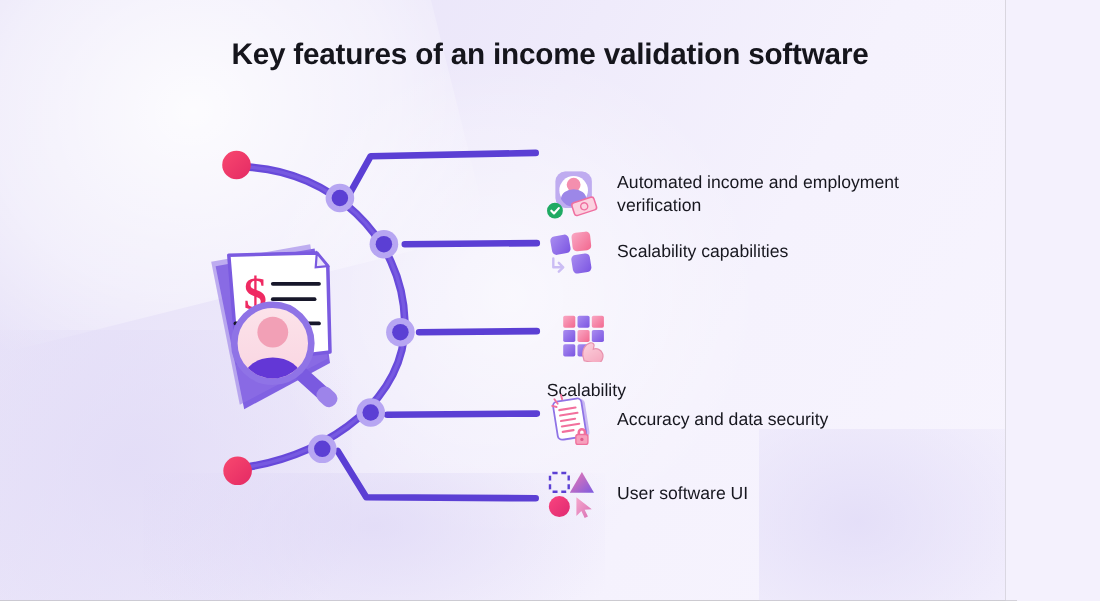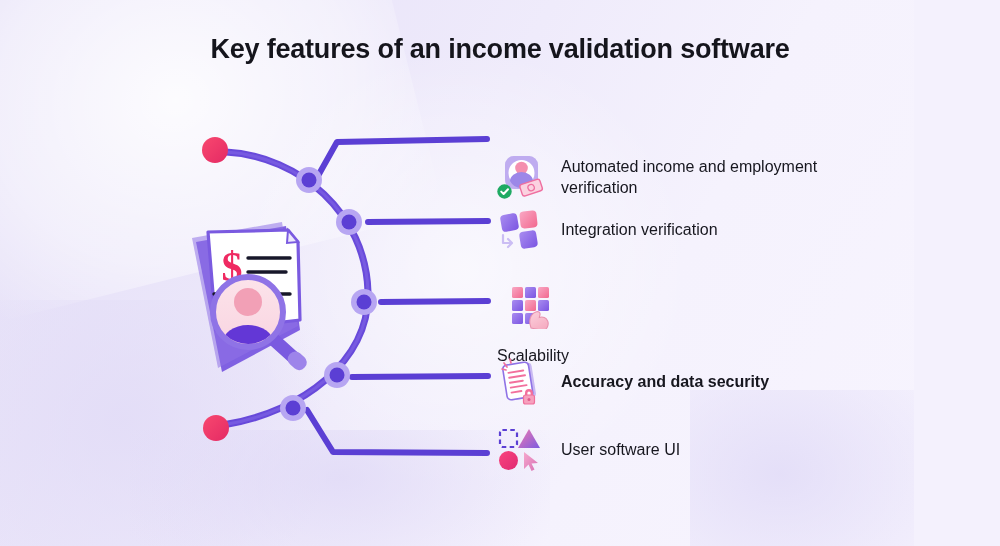--- a/index.html
+++ b/index.html
@@ -98,21 +98,21 @@
   }
   .feature-label {
     font-size: 16px;
     line-height: 21px;
     color: #17171f;
     max-width: 330px;
   }
   .r1 { top: 128px; margin-top: 25px; }
   .r2 { top: 205px; }
   .r3 { top: 281px; flex-direction: column; }
-  .r4 { top: 357px; font-weight: bold; }
+  .r4 { top: 357px; }
   .r5 { top: 425px; }
 </style>
 </head>
 <body>
 
 <div class="canvas">
 
   <div class="bg-base"></div>
   <div class="bg-wash-a"></div>
   <div class="bg-wash-b"></div>
@@ -246,21 +246,21 @@
     <div class="feature-row r2">
       <div class="feature-icon">
         <svg viewBox="0 0 48 48" width="48" height="48">
           <rect x="4" y="9" width="17" height="17" rx="4" fill="url(#gradSqP)" transform="rotate(-10 12.5 17.5)"></rect>
           <rect x="23" y="6" width="17" height="17" rx="4" fill="url(#gradSqPink)" transform="rotate(-6 31.5 14.5)"></rect>
           <rect x="23" y="26" width="17" height="17" rx="4" fill="url(#gradSqP)" transform="rotate(-9 31.5 34.5)"></rect>
           <path d="M6 30 L6 38 L14 38" fill="none" stroke="#cbbdf4" stroke-width="2.2" stroke-linecap="round" stroke-linejoin="round"></path>
           <path d="M11 34 L15 38 L11 42" fill="none" stroke="#cbbdf4" stroke-width="2.2" stroke-linecap="round" stroke-linejoin="round"></path>
         </svg>
       </div>
-      <div class="feature-label">Integration verification</div>
+      <div class="feature-label">Scalability capabilities</div>
     </div>
 
     <div class="feature-row r3">
       <div class="feature-icon">
         <svg viewBox="0 0 48 48" width="48" height="48">
           <rect x="3" y="6" width="11" height="11" rx="1.6" fill="url(#gradSqPink)"></rect>
           <rect x="16" y="6" width="11" height="11" rx="1.6" fill="url(#gradSqP)"></rect>
           <rect x="29" y="6" width="11" height="11" rx="1.6" fill="url(#gradSqPink)"></rect>
           <rect x="3" y="19" width="11" height="11" rx="1.6" fill="url(#gradSqP)"></rect>
           <rect x="16" y="19" width="11" height="11" rx="1.6" fill="url(#gradSqPink)"></rect>

